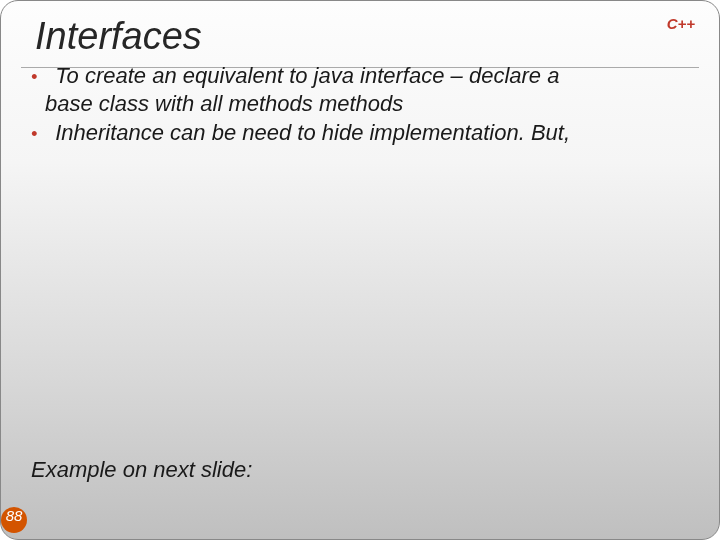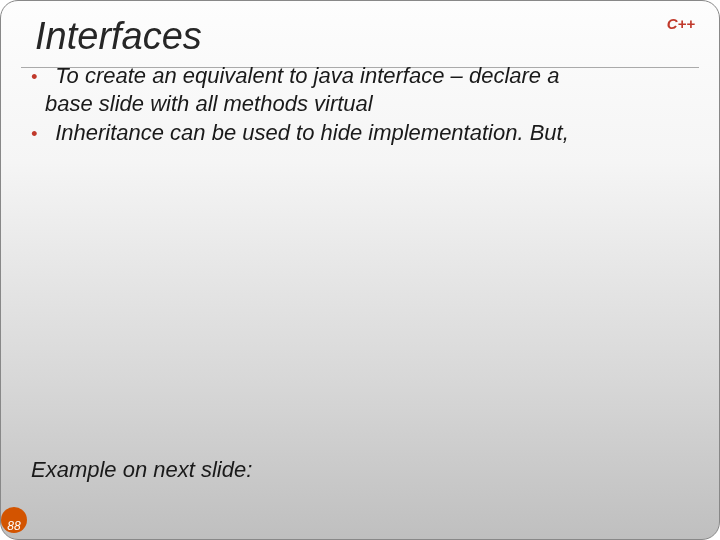--- a/index.html
+++ b/index.html
@@ -72,48 +72,48 @@
   }
   .page-num {
     position: absolute;
     left: 0px;
     bottom: 6px;
     width: 26px;
     height: 26px;
     background: #d35400;
     border-radius: 50%;
     color: #fff;
-    font-size: 12px;
+    font-size: 15px;
     display: flex;
-    align-items: flex-end;
+    align-items: flex-start;
     justify-content: center;
   }
 </style>
 </head>
 <body>
 
 <div class="slide">
 
   <div class="title">Interfaces</div>
 
   <div class="lang-badge">C++</div>
 
   <div class="divider"></div>
 
   <div class="body">
 
     <div class="bullet-item">
       <span class="bullet-dot">•</span>
       <span class="bullet-first">To create an equivalent to java interface – declare a</span>
-      <span class="bullet-cont">base slide with all methods virtual</span>
+      <span class="bullet-cont">base class with all methods methods</span>
     </div>
 
     <div class="bullet-item">
       <span class="bullet-dot">•</span>
-      <span class="bullet-first">Inheritance can be used to hide implementation. But,</span>
+      <span class="bullet-first">Inheritance can be need to hide implementation. But,</span>
     </div>
 
   </div>
 
   <div class="footer-text">Example on next slide:</div>
 
   <div class="page-num">
     <span>88</span>
   </div>
 

